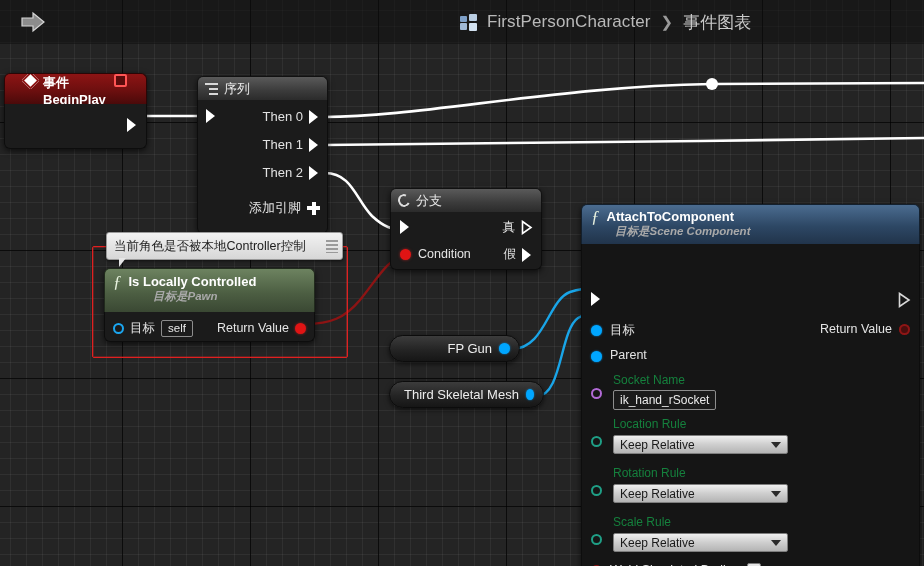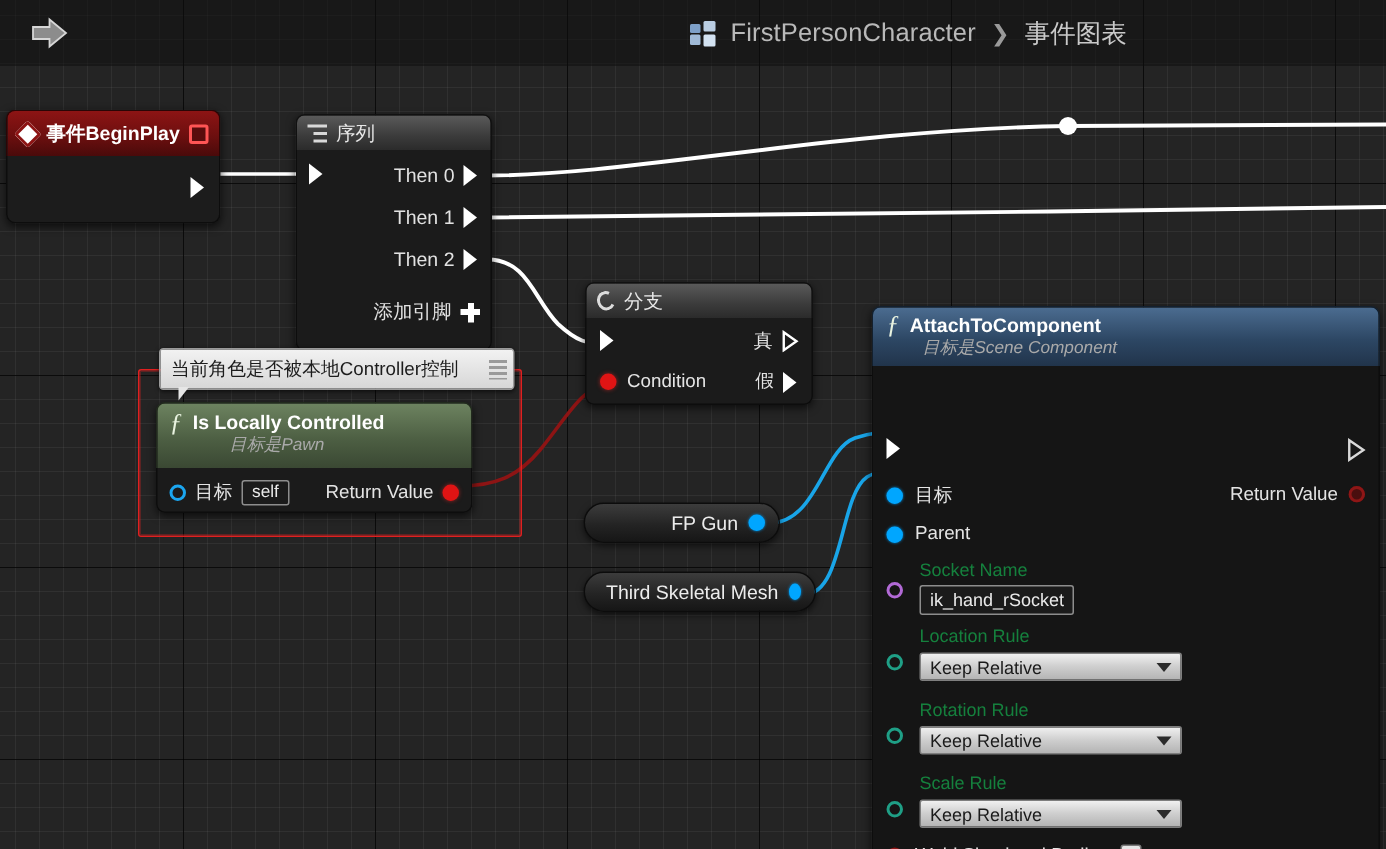--- a/index.html
+++ b/index.html
@@ -37,21 +37,21 @@
 
   
   .backarrow{position:absolute;left:20px;top:11px;width:26px;height:22px;z-index:40;}
 
   
   .node{position:absolute;border-radius:6px;
     box-shadow:0 2px 6px rgba(0,0,0,.65);}
   .nbody{background:#1a1a1a;border-radius:0 0 6px 6px;}
   .nhead{border-radius:6px 6px 0 0;position:relative;overflow:hidden;}
   .nhead .title{font-weight:bold;color:#fff;font-size:13px;}
-  .nsub{color:#a9a9a9;font-style:italic;font-size:11.5px;margin-top:-1px;}
+  .nsub{color:#a9a9a9;font-style:italic;font-size:11.5px;margin-top:-1px;font-weight:bold;}
 
   
   .exec{width:11px;height:14px;position:relative;display:inline-block;}
   .exec::before{content:"";position:absolute;left:0;top:0;
     border-left:9px solid #ffffff;border-top:7px solid transparent;
     border-bottom:7px solid transparent;}
   .exec-out-h{width:12px;height:15px;position:relative;display:inline-block;}
   .exec-out-h svg{position:absolute;left:0;top:0;}
 
   
@@ -59,21 +59,21 @@
        box-sizing:border-box;}
   .pin.blue{background:#00a6ff;box-shadow:0 0 2px #0090e0;}
   .pin.red{background:#e01414;box-shadow:0 0 3px rgba(255,40,40,.55);}
   .pin.hollow{background:transparent;border:2.5px solid currentColor;}
 
   
   #node-beginplay{left:4px;top:73px;width:143px;}
   #node-beginplay .nhead{height:31px;
     background:linear-gradient(180deg,#8d1414 0%,#6d0f0f 55%,#4a0a0a 100%);
     border:1px solid #2a0606;border-bottom:none;box-sizing:border-box;
-    display:flex;align-items:center;padding:0 7px;gap:6px;}
+    display:flex;align-items:flex-start;padding:0 19px;gap:6px;}
   #node-beginplay .nbody{height:45px;border:1px solid #0d0d0d;border-top:none;
     box-sizing:border-box;position:relative;background:#1c1c1c;}
   .diamond{width:13px;height:13px;background:#ffffff;
     transform:rotate(45deg);border-radius:2px;flex:none;
     box-shadow:inset 0 0 0 2px #8d1414;}
   .evt-sq{width:13px;height:13px;border:2px solid #ff5555;border-radius:2px;
     background:#5a0c0c;box-sizing:border-box;flex:none;margin-left:auto;}
 
   
   #node-sequence{left:197px;top:76px;width:131px;}

